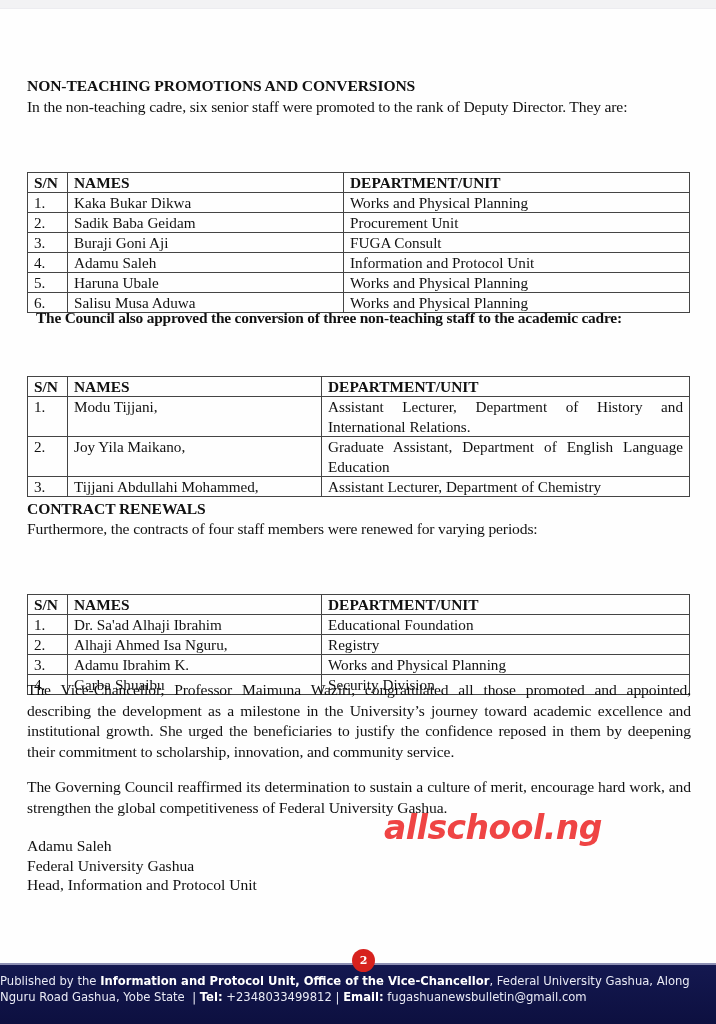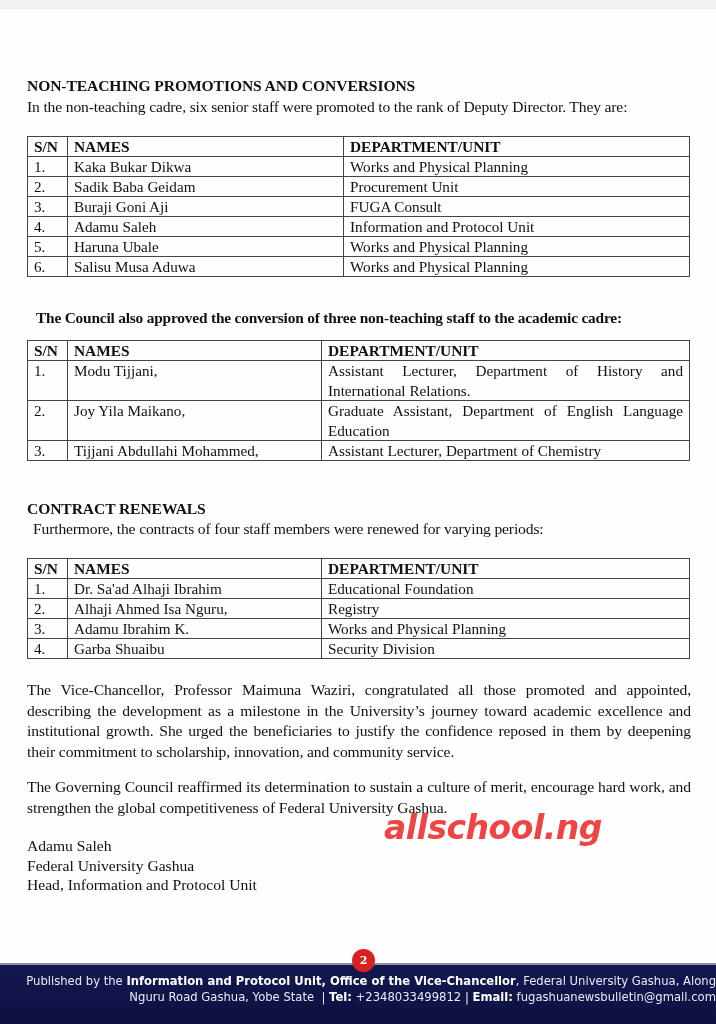--- a/index.html
+++ b/index.html
@@ -10,21 +10,21 @@
   }
   .topbar { position: absolute; left: 0; top: 0; width: 716px; height: 8px; background: #f2f2f4; border-bottom: 1px solid #ececf0; }
   .content { position: absolute; left: 27px; top: 0; width: 664px; }
   .abs { position: absolute; left: 0; }
   h2.section {
     margin: 0; font-size: 15.6px; font-weight: bold; letter-spacing: -0.1px; white-space: nowrap;
   }
   p.intro { margin: 0; font-size: 15.6px; white-space: nowrap; letter-spacing: -0.15px; }
   p.bold-intro { margin: 9px; font-size: 15.4px; font-weight: bold; white-space: nowrap; letter-spacing: -0.2px; }
   table.staff {
-    border-collapse: collapse; width: 663px; font-size: 15.2px; table-layout: fixed;
+    border-collapse: collapse; width: 663px; font-size: 15.2px; table-layout: fixed; margin-top: 36px;
   }
   table.staff td, table.staff th {
     border: 1px solid #444; padding: 0 6px; height: 19px; line-height: 19px; vertical-align: top; text-align: left;
   }
   table.staff th { font-weight: bold; font-size: 15.4px; }
   table.staff col.c1 { width: 40px; }
   table.staff col.c2 { width: 276px; }
   table.staff td.just { text-align: justify; text-align-last: left; line-height: 19.5px; }
   table.conv col.c2 { width: 254px; }
   .para { margin: 0; font-size: 15.6px; line-height: 20.5px; text-align: justify; width: 664px; letter-spacing: -0.1px; }
@@ -33,21 +33,21 @@
   .watermark {
     position: absolute; left: 384px; top: 808px;
     font-family: "DejaVu Sans", sans-serif; font-style: italic; font-weight: bold;
     font-size: 33px; color: #ef4444; letter-spacing: -0.5px;
   }
   .footer {
     position: absolute; left: 0; top: 963px; width: 716px; height: 61px;
     background: linear-gradient(180deg, #141850 0%, #0d1040 100%);
     border-top: 2px solid #8e90b4;
     color: #e9eaf5; font-family: "DejaVu Sans", sans-serif; font-size: 11.6px;
-    text-align: right; line-height: 15.5px; padding-top: 9px; box-sizing: border-box;
+    text-align: left; line-height: 15.5px; padding-top: 9px; box-sizing: border-box;
   }
   .footer b { font-weight: bold; color: #ffffff; }
   .footer .line { white-space: nowrap; }
   .page-badge {
     position: absolute; left: 352px; top: 949px; width: 23px; height: 23px; border-radius: 50%;
     background: #d7221e; color: #fff; font-family: "DejaVu Serif", serif; font-weight: bold;
     font-size: 11px; line-height: 23px; text-align: center; z-index: 2;
   }
 </style>
 </head>
@@ -131,21 +131,21 @@
     </tr>
     <tr>
       <td>3.</td>
       <td>Tijjani Abdullahi Mohammed,</td>
       <td>Assistant Lecturer, Department of Chemistry</td>
     </tr>
   </tbody>
     </table>
 
   <h2 class="section abs" style="top:500px;">CONTRACT RENEWALS</h2>
-  <p class="intro abs" style="top:520px;margin-left:6px;">Furthermore, the contracts of four staff members were renewed for varying periods:</p>
+  <p class="intro abs" style="top:520px;">Furthermore, the contracts of four staff members were renewed for varying periods:</p>
 
   <table class="staff conv abs" style="top:558px;">
     <colgroup>
         <col class="c1">
         <col class="c2">
         <col>
       </colgroup>
     <tbody>
         <tr>
       <th>S/N</th>

